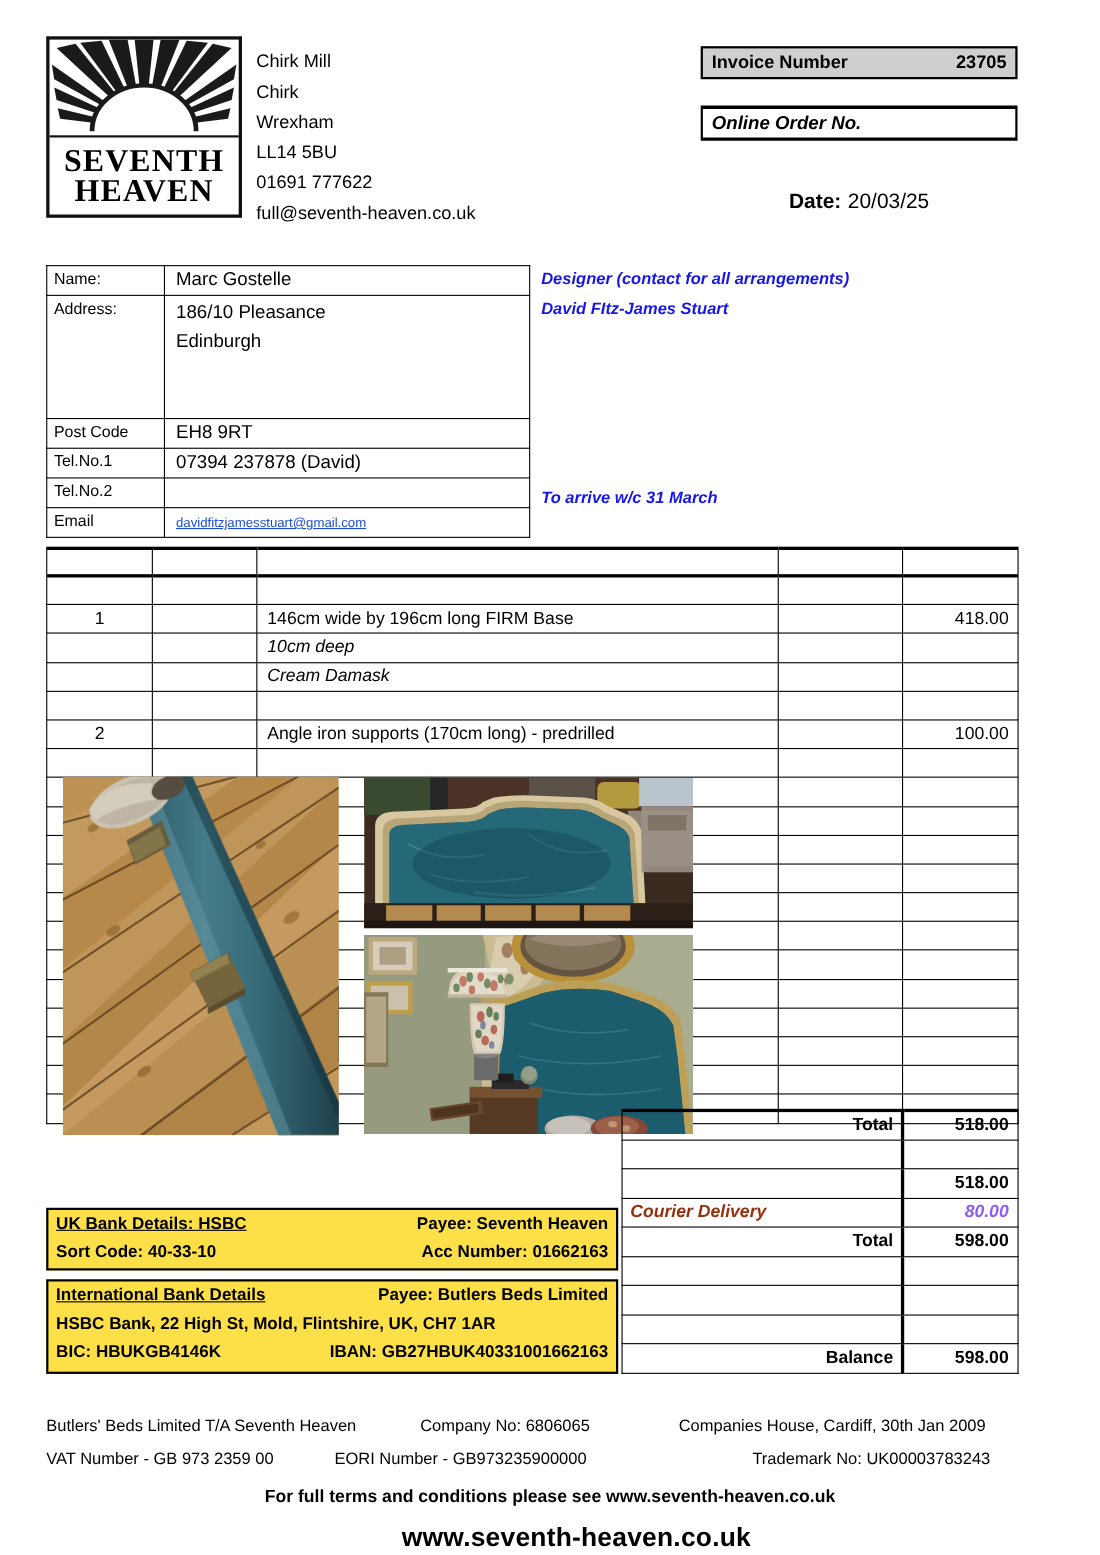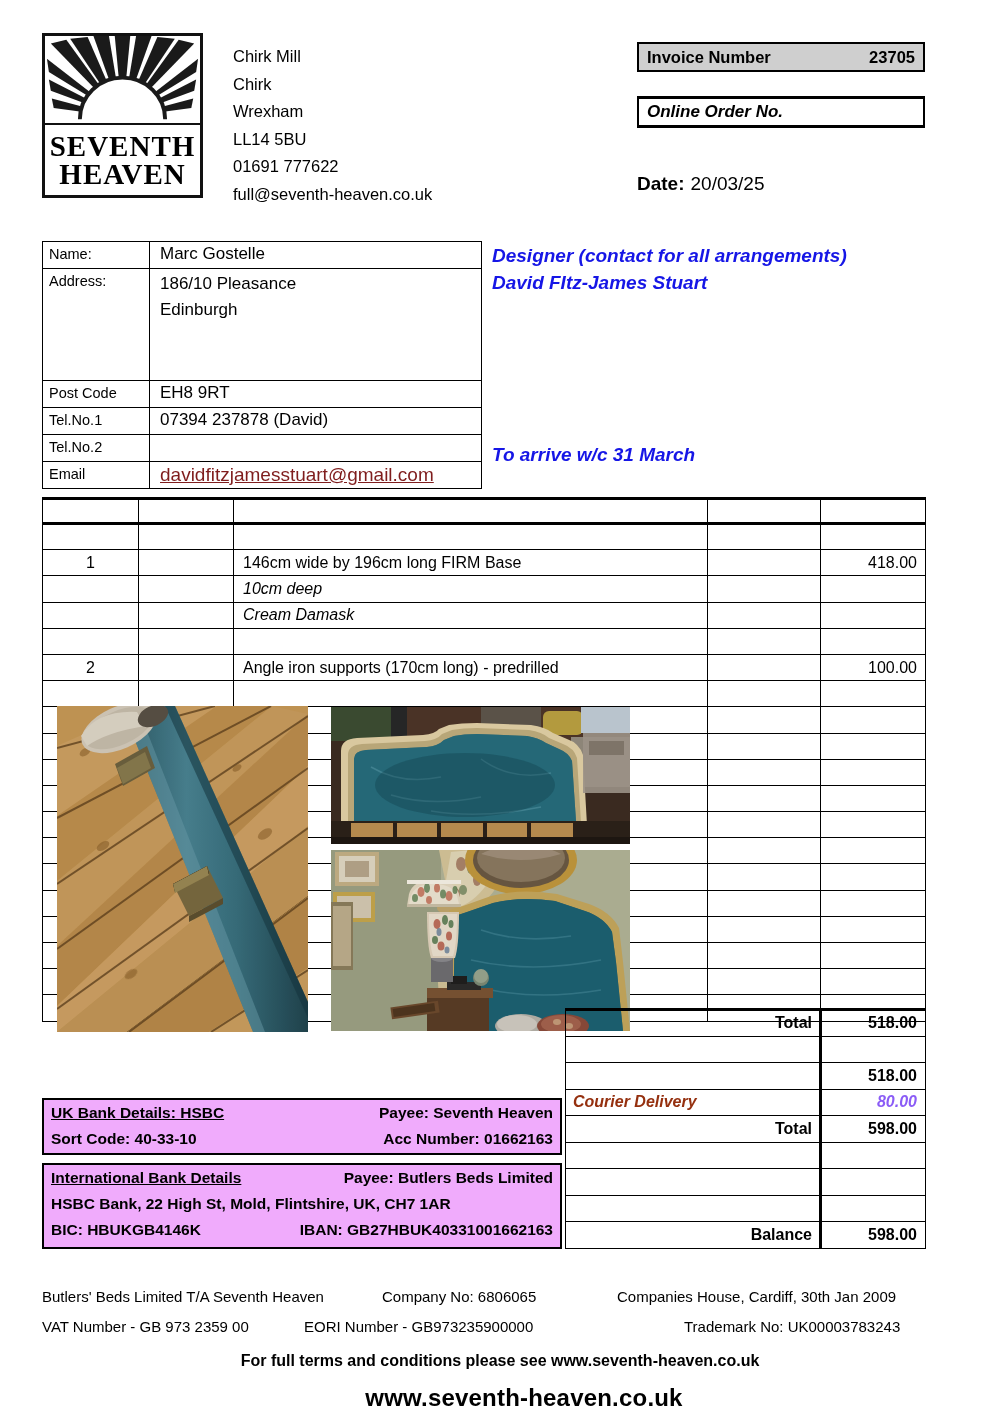--- a/index.html
+++ b/index.html
@@ -10,21 +10,21 @@
     font-family:"Liberation Sans", sans-serif;
     color:#000;
     position:relative;
     overflow:hidden;
   }
   .page { position:absolute; inset:0; }
 
   
   .hdr { position:absolute; left:0; top:0; width:1000px; height:215px; }
   .logo-box {
-    position:absolute; left:42px; top:33px; width:161px; height:165px;
+    position:absolute; left:42px; top:33px; width:178px; height:165px;
     border:3px solid #111; background:#fff;
   }
   .logo-sun { position:absolute; left:0; top:0; width:100%; height:56%; overflow:hidden; border-bottom:2.5px solid #111;}
   .logo-word {
     position:absolute; left:0; top:56%; width:100%; height:44%;
     display:flex; flex-direction:column; align-items:center; justify-content:center;
     font-family:"Liberation Serif", serif; font-weight:700;
     line-height:0.98; letter-spacing:1px; font-size:29px;
   }
   .addr { position:absolute; left:233px; top:43px; font-size:16.5px; line-height:27.5px; }
@@ -38,38 +38,38 @@
   }
   .order-box {
     position:absolute; left:637px; top:96px; width:288px; height:32px;
     border-top:3.5px solid #000; border-bottom:3.5px solid #000;
     border-left:2px solid #000; border-right:2px solid #000;
     display:flex; align-items:center; padding:0 8px;
     font-weight:700; font-style:italic; font-size:17px;
   }
   .date-line {
     position:absolute; left:637px; top:173px; width:288px;
-    font-size:19px; white-space:nowrap;
+    text-align:center; font-size:19px; white-space:nowrap;
   }
   .date-line b { font-weight:700; }
   .date-line span { font-weight:400; margin-left:6px; }
 
   
   .cust { position:absolute; left:42px; top:241px; width:440px; border-collapse:collapse; }
   .cust td { border:1.5px solid #000; height:27px; vertical-align:top; padding:1px 6px; font-size:15px; }
   .cust td.lbl { width:107px; font-size:14.5px; padding-top:4px; }
   .cust td.val { font-size:17px; padding-top:2px; padding-left:10px; }
   .cust td.addr-cell { height:112px; }
   .cust td.addr-cell div { line-height:26px; }
-  .mail { color:#7f1d1d; text-decoration:underline; font-size:19px; }
+  .mail { color:#1d4ed8; text-decoration:underline; font-size:12px; }
 
   
   .note-blue {
     position:absolute; color:#1616e6; font-weight:700; font-style:italic;
-    font-size:19px; white-space:nowrap;
+    font-size:15px; white-space:nowrap;
   }
 
   
   .items { position:absolute; left:42px; top:497px; width:883px; border-collapse:collapse; table-layout:fixed; }
   .items td {
     border:1.5px solid #000; height:26.2px; padding:0 6px;
     font-size:16px; vertical-align:middle; overflow:hidden; white-space:nowrap;
   }
   .c-qty { width:96px; text-align:center; }
   .c-sp1 { width:95px; }
@@ -87,21 +87,21 @@
   .dblbar { border-left:3.5px solid #000 !important; }
 
   
   .photo { position:absolute; overflow:hidden; }
   .ph1 { left:57px; top:706px; width:251px; height:326px; }
   .ph2 { left:331px; top:707px; width:299px; height:137px; }
   .ph3 { left:331px; top:850px; width:299px; height:181px; }
 
   
   .bank {
-    position:absolute; border:2.5px solid #000; background:#f0abfc;
+    position:absolute; border:2.5px solid #000; background:#fde047;
     font-weight:700; font-size:15.5px;
   }
   .bank .row { display:flex; justify-content:space-between; align-items:center;
                padding:2px 7px; height:26px; white-space:nowrap; }
   .bank .row.solo { justify-content:flex-start; }
   .und { text-decoration:underline; }
   #bank-uk  { left:42px; top:1098px; width:520px; height:57px; }
   #bank-int { left:42px; top:1163px; width:520px; height:86px; }
 
   

